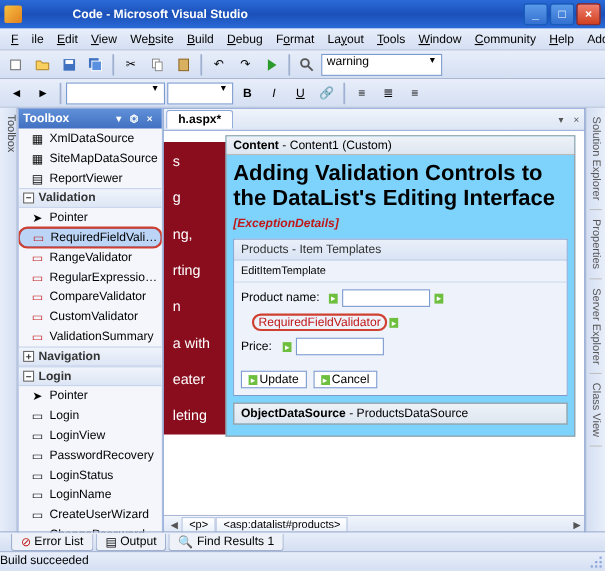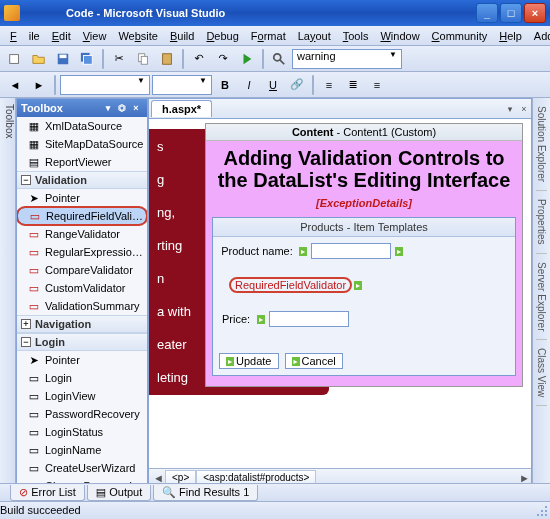--- a/index.html
+++ b/index.html
@@ -41,30 +41,30 @@
   .rp { writing-mode:vertical-rl; text-orientation:mixed; padding:8px 0; font-size:10px; color:#555; border-bottom:1px solid #c0c0c0;}
   
   .center { flex:1; display:flex;flex-direction:column; background:#fff; border:1px solid #8aa5d8;}
   .doctab { height:20px; background:linear-gradient(#f0f4fb,#dde6f5); border-bottom:1px solid #8aa5d8;display:flex;align-items:center;}
   .doctab .tab { background:#fff; border:1px solid #8aa5d8; border-bottom:none; padding:2px 10px; font-weight:bold; margin-left:2px; border-radius:3px 3px 0 0;text-align:right;}
   .doctab .spacer{flex:1;}
   .design { flex:1; position:relative; overflow:hidden; background:#fff;}
   .redblock { position:absolute; left:-20px; top:10px; width:200px; background:#8a0d1e; border-radius:6px; padding:10px 8px 10px 28px; color:#fff; display:flex;flex-direction:column;gap:18px;}
   .redblock div{font-size:13px;}
   
-  .content { position:absolute; left:56px; right:8px; top:4px; border:1px solid #999;background:#f0abfc;text-align:center;}
+  .content { position:absolute; left:56px; right:8px; top:4px; border:1px solid #999;background:#7dd3fc;}
   .content-hd { background:linear-gradient(#eef2f8,#dde6f0); padding:2px 6px; border-bottom:1px solid #bbb;}
   .content-body { padding:4px 6px 10px 6px;}
   .h1 { font-size:20px; font-weight:bold; line-height:1.1; margin:2px 0 6px 0;}
   .exc { font-size:11px; font-style:italic; font-weight:bold; color:#c01818;}
   
   .smart { border:1px solid #7a9ad0; margin-top:8px; background:#f4f6fb;}
   .smart-hd { background:linear-gradient(#eaf0fa,#d8e3f4); padding:3px 6px; border-bottom:1px solid #b0c0e0; color:#333;}
   .smart2 { background:#eef3fb; padding:4px 6px; border-bottom:1px solid #c5d3eb;}
-  .form { background:#eef3fb; padding:6px; display:flex;flex-direction:column;gap:20px;}
+  .form { background:#eef3fb; padding:6px; display:flex;flex-direction:column;gap:8px;}
   .frow { display:flex;align-items:center;gap:4px;}
   .lbl { min-width:76px;}
   .txtbox { width:80px;height:16px;background:#fff;border:1px solid #7a9ad0;}
   .gtag { background:#6fbf3f;color:#fff;font-size:8px;padding:0 2px;}
   .rfv { color:#c01818; outline:2px solid #d04030; border-radius:6px; padding:0 4px; display:inline-block;margin-left:12px;}
   .btn { background:#fff;border:1px solid #7a9ad0;padding:1px 6px;display:inline-flex;align-items:center;gap:2px;}
   .ods { border:1px solid #999; margin-top:6px; padding:3px 6px; background:linear-gradient(#eef2f8,#dde6f0);}
   
   .bcrumb { height:18px; background:linear-gradient(#f0f4fb,#dde6f5); border-top:1px solid #a0b0d0;display:flex;align-items:center;padding-left:4px;gap:0;}
   .bc { border:1px solid #b7c7e2; padding:1px 6px; background:linear-gradient(#fff,#eaf0fa); font-size:10px;}
@@ -306,20 +306,21 @@
         <div>eater</div>
         <div>leting</div>
       </div>
       <div class="content">
         <div class="content-hd"><b>Content</b><span> - Content1 (Custom)</span></div>
         <div class="content-body">
           <div class="h1">Adding Validation Controls to the DataList's Editing Interface</div>
           <div class="exc">[ExceptionDetails]</div>
           <div class="smart">
             <div class="smart-hd">Products - Item Templates</div>
+            <div class="smart2 small">EditItemTemplate</div>
             <div class="form">
               <div class="frow">
                 <span class="lbl">Product name:</span>
                 <span class="gtag">▸</span>
                 <span class="txtbox"></span>
                 <span class="gtag">▸</span>
               </div>
               <div class="frow">
                 <span class="rfv">RequiredFieldValidator</span>
                 <span class="gtag">▸</span>
@@ -334,20 +335,21 @@
                     <span class="gtag">▸</span>
                     <span>Update</span>
                   </span>
                 <span class="btn">
                     <span class="gtag">▸</span>
                     <span>Cancel</span>
                   </span>
               </div>
             </div>
           </div>
+          <div class="ods"><b>ObjectDataSource</b><span> - ProductsDataSource</span></div>
         </div>
       </div>
     </div>
     <div class="bcrumb">
       <span style="width:12px;color:#555">◄</span>
       <span class="bc">&lt;p&gt;</span>
       <span class="bc">&lt;asp:datalist#products&gt;</span>
       <span style="margin-left:auto;width:12px;color:#555">►</span>
     </div>
   </div>

